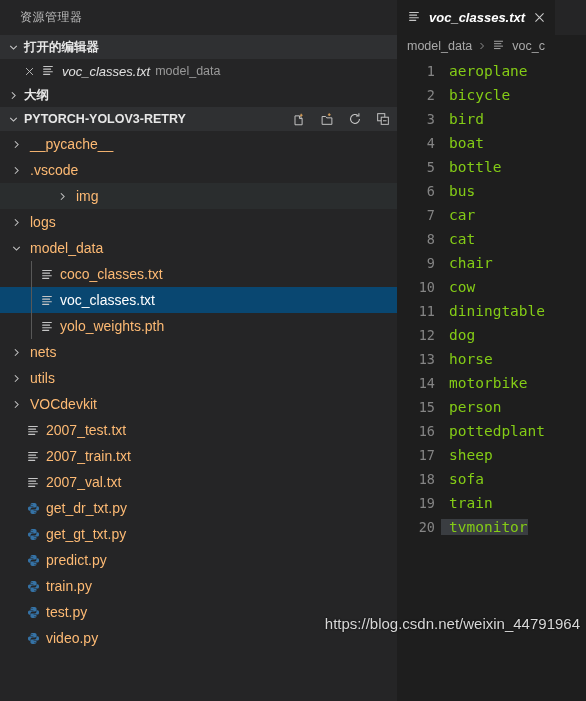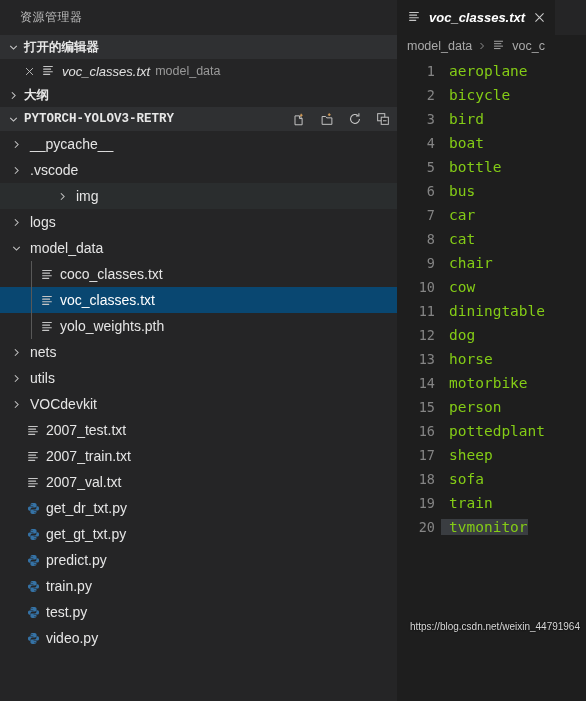--- a/index.html
+++ b/index.html
@@ -40,21 +40,21 @@
     padding-left:4px;
     position:relative;
   }
   .section-header.plain { background:#252526; }
   .chev {
     width:18px; height:18px; flex:none;
     display:flex; align-items:center; justify-content:center;
     color:#cccccc;
   }
   .chev svg { display:block; }
-  .sec-label { margin-left:2px; white-space:nowrap;font-family:Liberation Mono, monospace; }
+  .sec-label { margin-left:2px; white-space:nowrap; }
   .sec-actions {
     position:absolute; right:6px; top:0; bottom:0;
     display:flex; align-items:center; gap:12px;
   }
   .act-icon {
     width:16px; height:16px;
     display:flex; align-items:center; justify-content:center;
     color:#c5c5c5; cursor:pointer;
   }
 
@@ -76,21 +76,21 @@
     flex:1 1 auto;
     overflow:hidden;
     background:#252526;
     position:relative;
   }
   .row {
     height:26px;
     display:flex; align-items:center;
     position:relative;
     font-size:14px;
-    color:#e5e5e5;
+    color:#fdba74;
     white-space:nowrap;
     cursor:pointer;
   }
   .row.hover { background:#2a2d2e;padding-left:46px; }
   .row.selected { background:#094771; color:#ffffff; }
   .row .arrow {
     width:16px; height:16px; flex:none;
     display:flex; align-items:center; justify-content:center;
     color:#c5c5c5; margin-left:2px;
   }
@@ -172,21 +172,21 @@
     font-size:13.5px;
   }
   .ctext { color:#84cc16; padding-left:8px; }
   .cline.sel .ctext { background:#3a3d41; }
 
   
   .watermark {
     position:absolute;
     right:6px; bottom:7px;
     color:#d8d8d8;
-    font-size:10px;
+    font-size:15px;
     font-family:"Liberation Sans", sans-serif;
     z-index:50;
     pointer-events:none;
     text-shadow:0 0 2px #000;
   }
 </style>
 </head>
 <body>
 
 <div id="root">

